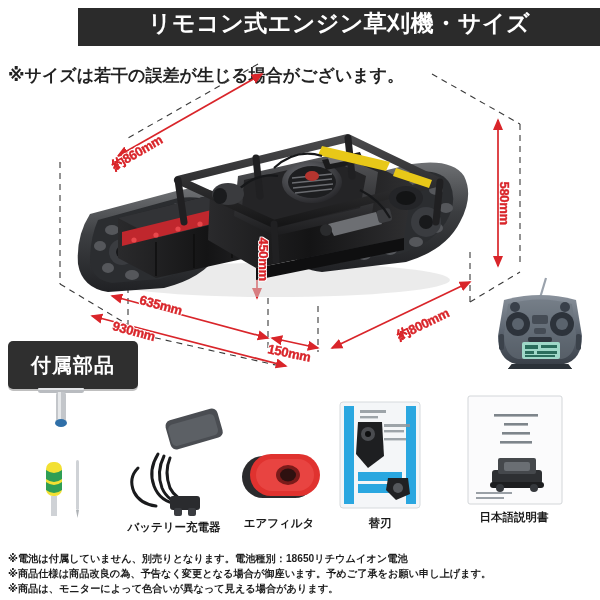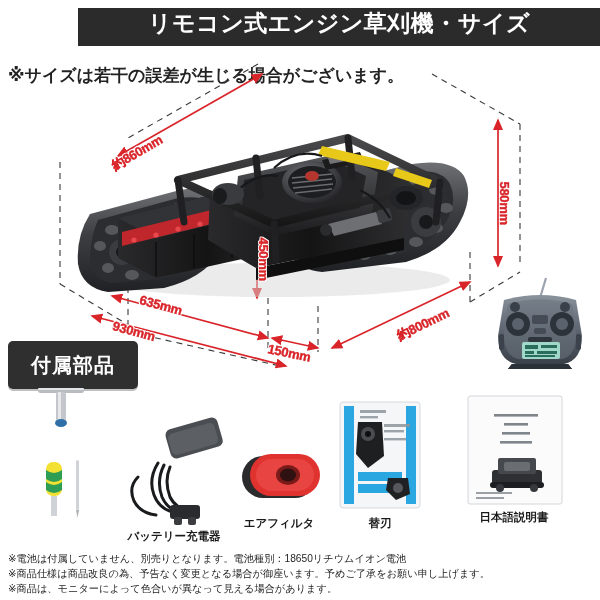--- a/index.html
+++ b/index.html
@@ -64,21 +64,21 @@
   
   .acc-row{position:absolute;left:0;top:382px;width:600px;height:168px;}
   .acc{position:absolute;text-align:center;}
   .acc .acc-label{
     font-size:11.5px;font-weight:bold;color:#1a1a1a;white-space:nowrap;
   }
   .acc .acc-art{position:relative;}
 
   
   .footer{position:absolute;left:8px;top:551px;width:590px;}
-  .footer div{font-size:10.2px;font-weight:normal;color:#1e1e1e;line-height:15px;white-space:nowrap;}
+  .footer div{font-size:10.2px;font-weight:bold;color:#1e1e1e;line-height:15px;white-space:nowrap;}
 
   svg{display:block;overflow:visible;}
 </style>
 </head>
 <body>
 
 <div id="root">
 
   <div class="title-banner">
     <div class="title-text">リモコン式エンジン草刈機・サイズ</div>
@@ -367,21 +367,21 @@
           <rect x="38" y="4" width="16" height="34" rx="7" fill="#f2e033"></rect>
           <path d="M38 12 q8 6 16 0 v9 q-8 6 -16 0 z" fill="#2f9e55"></path>
           <path d="M38 24 q8 6 16 0 v8 q-8 6 -16 0 z" fill="#2f9e55"></path>
           <rect x="43" y="38" width="6" height="20" fill="#cfd2d6"></rect>
           <rect x="68" y="2" width="3" height="50" rx="1.5" fill="#cfd2d6"></rect>
           <path d="M68 52 l1.5 8 l1.5 -8 z" fill="#aeb2b6"></path>
         </svg>
       </div>
     </div>
 
-    <div class="acc" style="left:112px;top:39px;width:124px;">
+    <div class="acc" style="left:112px;top:30px;width:124px;">
       <div class="acc-art">
         <svg width="124" height="108" viewBox="0 0 124 108">
           <rect x="52" y="10" width="54" height="30" rx="6" fill="#4a4d52" transform="rotate(-16 52 10)"></rect>
           <rect x="55" y="14" width="48" height="22" rx="5" fill="#5c6065" transform="rotate(-16 55 14)"></rect>
           <g fill="none" stroke="#1a1b1d" stroke-width="3" stroke-linecap="round">
             <path d="M46 42 Q36 58 42 74 Q48 90 66 92"></path>
             <path d="M52 44 Q44 60 50 76 Q56 90 72 92"></path>
             <path d="M58 46 Q52 60 58 76 Q64 88 78 90"></path>
             <path d="M26 56 Q16 66 22 80 Q28 92 44 94"></path>
           </g>

